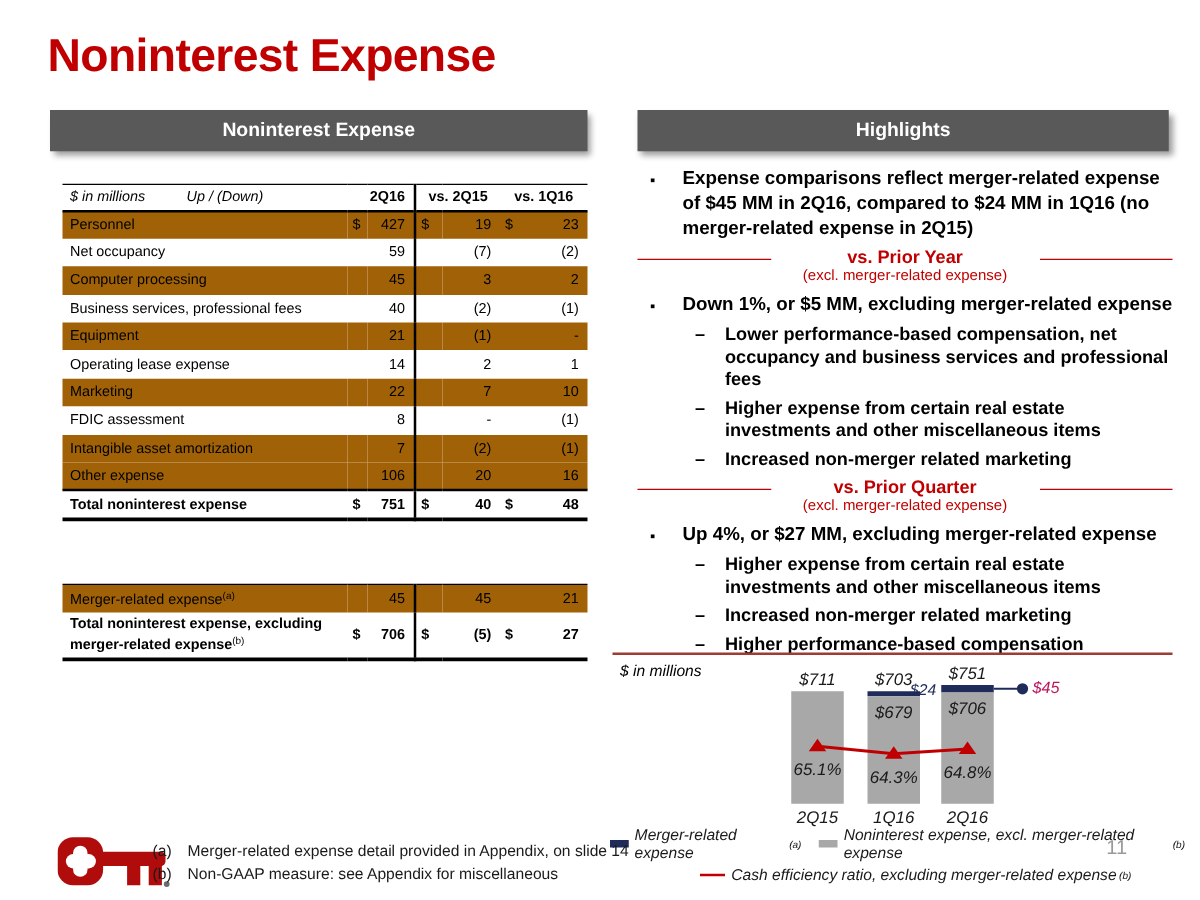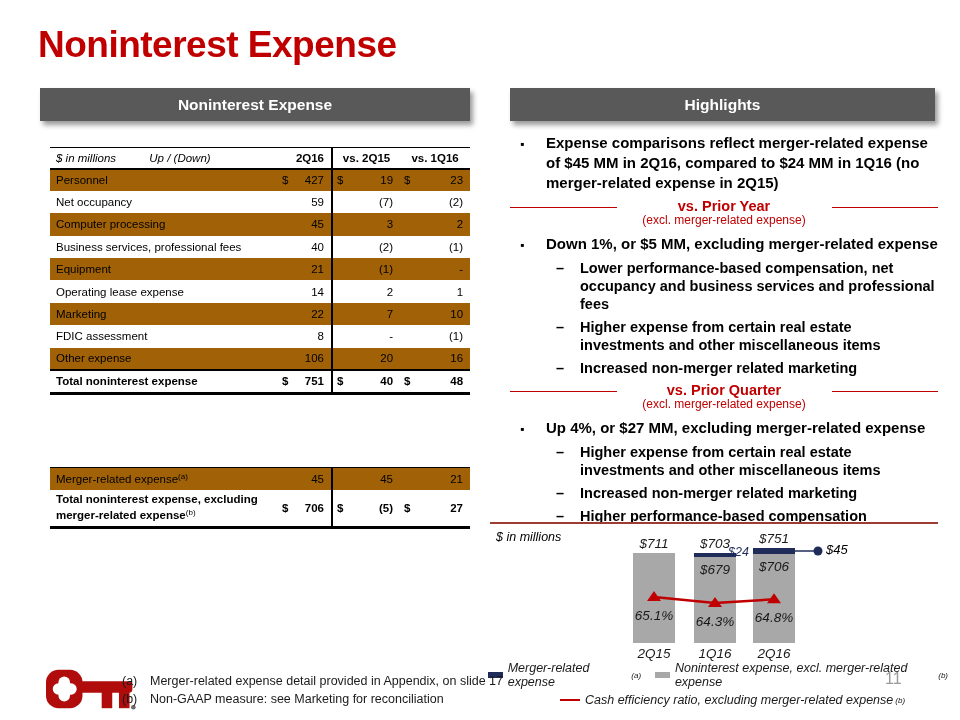--- a/index.html
+++ b/index.html
@@ -184,20 +184,29 @@
         <tr>
           <td class="lbl"><span>FDIC assessment</span></td>
           <td class="d"></td>
           <td class="v cut">8</td>
           <td class="d"></td>
           <td class="v">-</td>
           <td class="d"></td>
           <td class="v">(1)</td>
         </tr>
         <tr class="shaded ">
+          <td class="lbl"><span>Intangible asset amortization</span></td>
+          <td class="d"></td>
+          <td class="v cut">7</td>
+          <td class="d"></td>
+          <td class="v">(2)</td>
+          <td class="d"></td>
+          <td class="v">(1)</td>
+        </tr>
+        <tr class="shaded ">
           <td class="lbl"><span>Other expense</span></td>
           <td class="d"></td>
           <td class="v cut">106</td>
           <td class="d"></td>
           <td class="v">20</td>
           <td class="d"></td>
           <td class="v">16</td>
         </tr>
         <tr class="total">
           <td class="lbl"><span>Total noninterest expense</span></td>
@@ -288,21 +297,21 @@
       <div class="bar-seg" style="left: 204px; top: 37px; width: 42px; height: 86px; background: rgb(168, 168, 168);"></div>
       <div class="clabel" style="left: 190px; top: 16px; width: 70px;">$703</div>
       <div class="clabel" style="left: 190px; top: 42px; width: 70px;">$679</div>
       <div class="clabel" style="left: 190px; top: 126px; width: 70px;">1Q16</div>
       <div class="bar-seg" style="left: 263px; top: 28px; width: 42px; height: 6px; background: rgb(31, 44, 90);"></div>
       <div class="bar-seg" style="left: 263px; top: 34px; width: 42px; height: 89px; background: rgb(168, 168, 168);"></div>
       <div class="clabel" style="left: 249px; top: 11px; width: 70px;">$751</div>
       <div class="clabel" style="left: 249px; top: 39px; width: 70px;">$706</div>
       <div class="clabel" style="left: 249px; top: 126px; width: 70px;">2Q16</div>
       <div class="clabel navy-text" style="left: 238px; top: 25px; width: 40px; text-align: left; font-size: 12.5px; color: rgb(31, 44, 90);">$24</div>
-      <div class="clabel" style="left: 336px; top: 22px; width: 44px; text-align: left; font-size: 13px; color: #000000;">$45</div>
+      <div class="clabel" style="left: 336px; top: 22px; width: 44px; text-align: left; font-size: 13px; color: #be185d;">$45</div>
       <div class="clabel" style="left: 129px; top: 88px; width: 70px;">65.1%</div>
       <div class="clabel" style="left: 190px; top: 94px; width: 70px;">64.3%</div>
       <div class="clabel" style="left: 249px; top: 90.25px; width: 70px;">64.8%</div>
       <svg width="455" height="152">
         <line x1="305" y1="31" x2="326" y2="31" stroke="#1f2c5a" stroke-width="1.5"></line>
         <circle cx="328" cy="31" r="4.5" fill="#1f2c5a"></circle>
         <polyline points="164,77 225,82.99999999999997 284,79.24999999999997" fill="none" stroke="#c00000" stroke-width="2.5"></polyline>
         <path d="M 157 81 L 171 81 L 164 71 Z" fill="#c00000"></path>
         <path d="M 218 86.99999999999997 L 232 86.99999999999997 L 225 76.99999999999997 Z" fill="#c00000"></path>
         <path d="M 277 83.24999999999997 L 291 83.24999999999997 L 284 73.24999999999997 Z" fill="#c00000"></path>
@@ -336,22 +345,22 @@
     <rect x="7" y="20" width="25" height="12" rx="6" fill="#ffffff"></rect>
     <rect x="13" y="13" width="12" height="26" rx="6" fill="#ffffff"></rect>
     <rect x="34" y="18" width="56" height="12" rx="4" fill="#b00c0c"></rect>
     <rect x="58" y="28" width="11" height="18" fill="#b00c0c"></rect>
     <rect x="76" y="28" width="11" height="18" fill="#b00c0c"></rect>
     <circle cx="91" cy="45" r="2.4" fill="#6b6b6b"></circle>
   </svg>
 
   <div class="footnotes">
     <div class="fnote">
-      <span class="fmark">(a)</span><span>Merger-related expense detail provided in Appendix, on slide 17</span>
+      <span class="fmark">(a)</span><span>Merger-related expense detail provided in Appendix, on slide 14</span>
     </div>
     <div class="fnote">
-      <span class="fmark">(b)</span><span>Non-GAAP measure: see Marketing for reconciliation</span>
+      <span class="fmark">(b)</span><span>Non-GAAP measure: see Appendix for miscellaneous</span>
     </div>
   </div>
 
   <div class="page-num">11</div>
 
 </div>
 
 </body></html>

